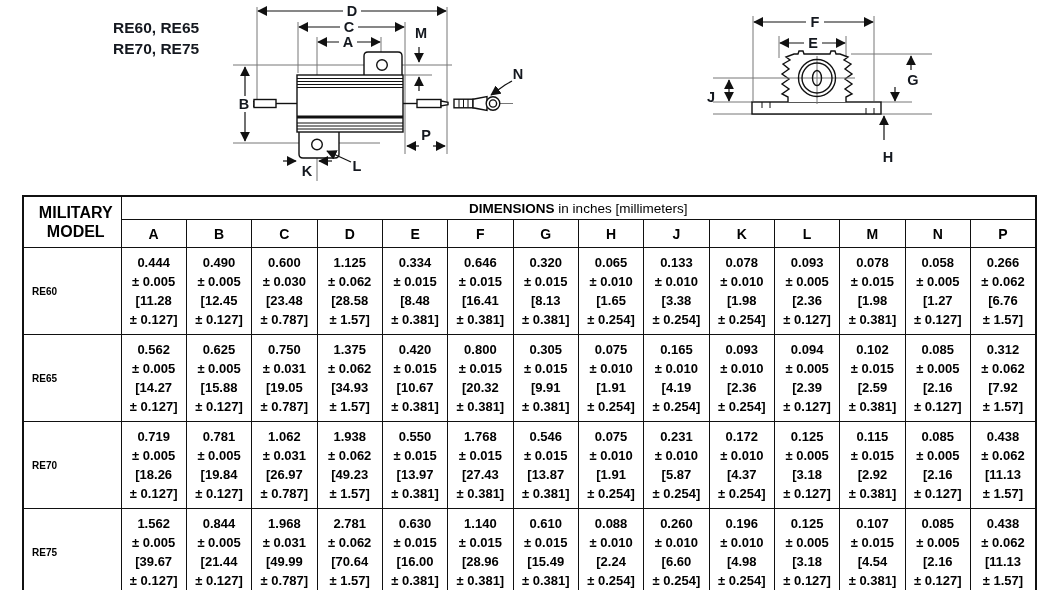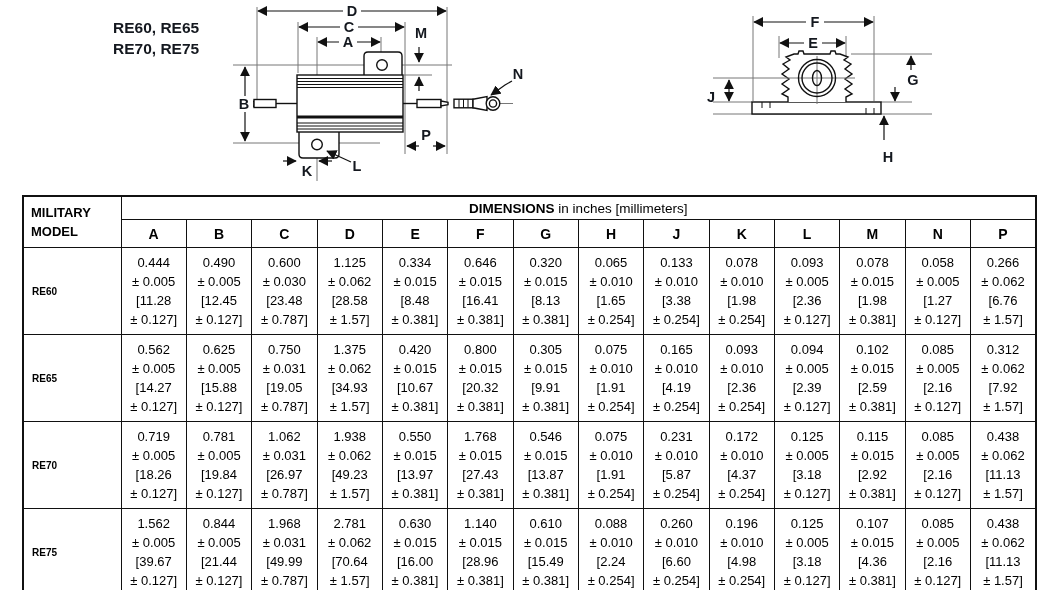--- a/index.html
+++ b/index.html
@@ -7,29 +7,29 @@
         font-family:"Liberation Sans",sans-serif;color:#000;}
   #drawing{position:absolute;left:0;top:0;}
   svg text{font-family:"Liberation Sans",sans-serif;font-weight:bold;fill:#14181f;}
   .dimlbl{font-size:14.5px;}
   .titlelbl{font-size:15.5px;}
   
   #dims-table{position:absolute;left:22px;top:195px;width:1015px;border-collapse:collapse;
               table-layout:fixed;background:#fff;}
   #dims-table th,#dims-table td{border:1.5px solid #111;padding:0;}
   #dims-table{border:2px solid #111;}
-  .corner-cell{width:98px;text-align:left;vertical-align:middle;font-size:13px;
+  .corner-cell{width:98px;text-align:center;vertical-align:middle;font-size:16px;
                font-weight:bold;padding-left:7px !important;line-height:19px;}
   .span-head{height:22px;font-size:13.5px;text-align:center;vertical-align:middle;font-weight:normal;margin-top:20px;}
   .span-head b{font-weight:bold;}
   .col-letter{height:27px;font-size:14px;font-weight:bold;text-align:center;vertical-align:middle;}
   .model{font-size:10px;font-weight:bold;text-align:left;vertical-align:middle;
          padding-left:8px !important;}
   #dims-table td{height:86px;font-size:13px;text-align:center;vertical-align:middle;
-                 line-height:19px;font-weight:normal;}
+                 line-height:19px;font-weight:bold;}
 </style>
 </head>
 <body>
 
 <div id="page">
 
   <svg id="drawing" width="1039" height="193" viewBox="0 0 1039 193">
     <defs>
       <marker id="arr" viewBox="0 0 10 10" refX="9.2" refY="5" markerWidth="8.5" markerHeight="8.5" orient="auto-start-reverse">
           <path d="M0,0 L10,5 L0,10 z" fill="#111"></path>
@@ -533,21 +533,21 @@
           </td>
           <td>
             <div>0.125</div>
             <div>± 0.005</div>
             <div>[3.18</div>
             <div>± 0.127]</div>
           </td>
           <td>
             <div>0.107</div>
             <div>± 0.015</div>
-            <div>[4.36</div>
+            <div>[4.54</div>
             <div>± 0.381]</div>
           </td>
           <td>
             <div>0.085</div>
             <div>± 0.005</div>
             <div>[2.16</div>
             <div>± 0.127]</div>
           </td>
           <td>
             <div>0.438</div>

